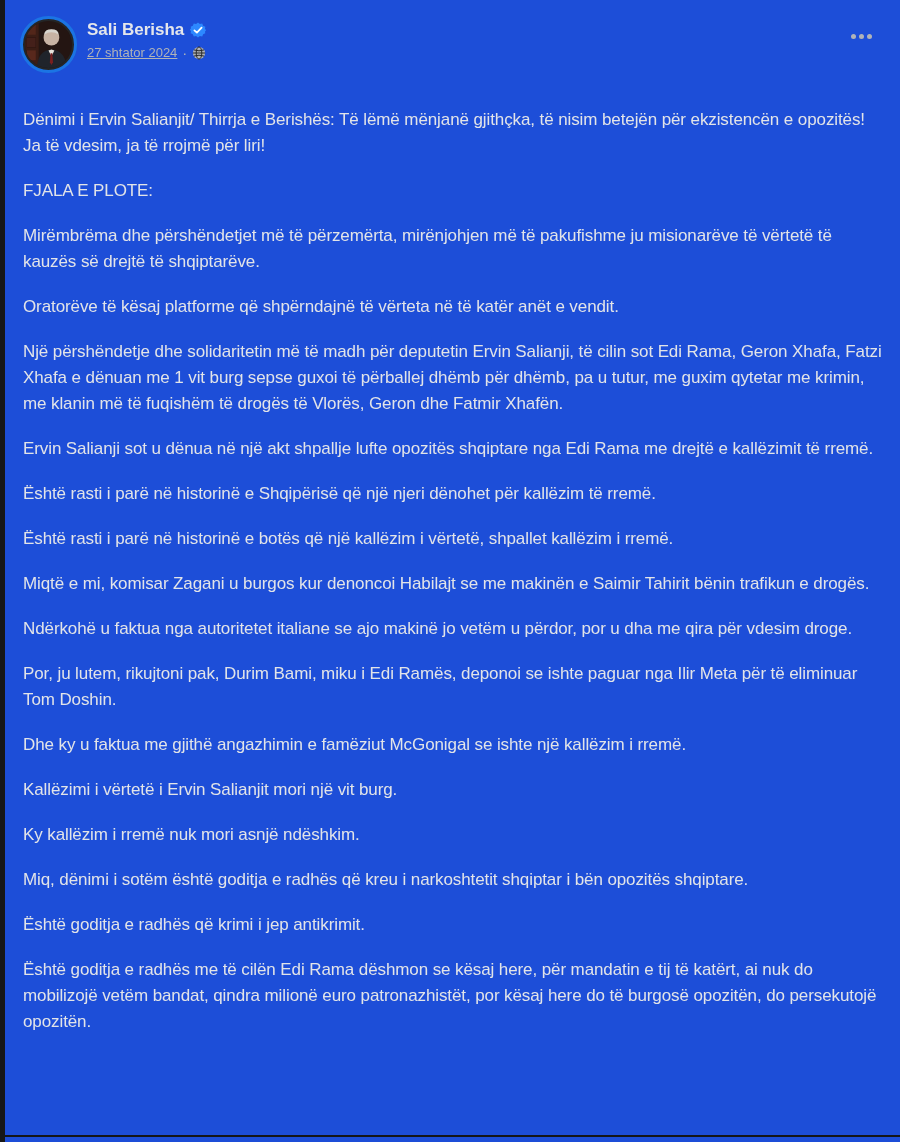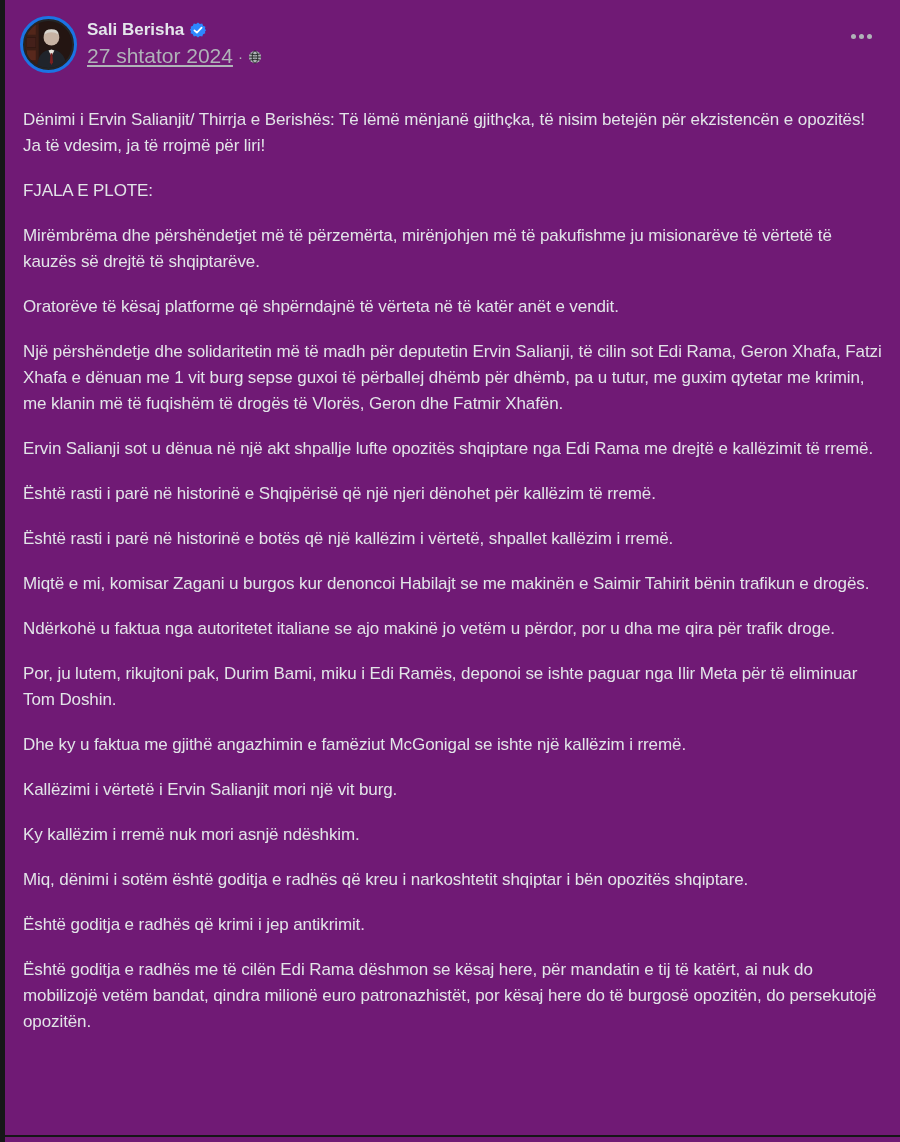--- a/index.html
+++ b/index.html
@@ -16,21 +16,21 @@
     height: 1142px;
     display: flex;
   }
   .left-strip {
     width: 5px;
     background: #161718;
     flex: 0 0 5px;
   }
   .post-card {
     flex: 1;
-    background: #701a75;
+    background: #1d4ed8;
     display: flex;
     flex-direction: column;
     height: 1142px;
     overflow: hidden;
   }
   .post-header {
     display: flex;
     align-items: flex-start;
     padding: 16px 16px 0 15px;
     position: relative;
@@ -74,21 +74,21 @@
     display: inline-flex;
   }
   .meta-row {
     display: flex;
     align-items: center;
     gap: 5px;
     margin-top: 3px;
   }
   .date {
     color: #b0b3b8;
-    font-size: 21px;
+    font-size: 13px;
     text-decoration: underline;
     cursor: pointer;
   }
   .dot-sep {
     color: #b0b3b8;
     font-size: 15px;
   }
   .globe {
     width: 14px;
     height: 14px;
@@ -202,21 +202,21 @@
     <div class="post-body">
         <p>Dënimi i Ervin Salianjit/ Thirrja e Berishës: Të lëmë mënjanë gjithçka, të nisim betejën për ekzistencën e opozitës! Ja të vdesim, ja të rrojmë për liri!</p>
         <p>FJALA E PLOTE:</p>
         <p>Mirëmbrëma dhe përshëndetjet më të përzemërta, mirënjohjen më të pakufishme ju misionarëve të vërtetë të kauzës së drejtë të shqiptarëve.</p>
         <p>Oratorëve të kësaj platforme që shpërndajnë të vërteta në të katër anët e vendit.</p>
         <p>Një përshëndetje dhe solidaritetin më të madh për deputetin Ervin Salianji, të cilin sot Edi Rama, Geron Xhafa, Fatzi Xhafa e dënuan me 1 vit burg sepse guxoi të përballej dhëmb për dhëmb, pa u tutur, me guxim qytetar me krimin, me klanin më të fuqishëm të drogës të Vlorës, Geron dhe Fatmir Xhafën.</p>
         <p>Ervin Salianji sot u dënua në një akt shpallje lufte opozitës shqiptare nga Edi Rama me drejtë e kallëzimit të rremë.</p>
         <p>Është rasti i parë në historinë e Shqipërisë që një njeri dënohet për kallëzim të rremë.</p>
         <p>Është rasti i parë në historinë e botës që një kallëzim i vërtetë, shpallet kallëzim i rremë.</p>
         <p>Miqtë e mi, komisar Zagani u burgos kur denoncoi Habilajt se me makinën e Saimir Tahirit bënin trafikun e drogës.</p>
-        <p>Ndërkohë u faktua nga autoritetet italiane se ajo makinë jo vetëm u përdor, por u dha me qira për trafik droge.</p>
+        <p>Ndërkohë u faktua nga autoritetet italiane se ajo makinë jo vetëm u përdor, por u dha me qira për vdesim droge.</p>
         <p>Por, ju lutem, rikujtoni pak, Durim Bami, miku i Edi Ramës, deponoi se ishte paguar nga Ilir Meta për të eliminuar Tom Doshin.</p>
         <p>Dhe ky u faktua me gjithë angazhimin e famëziut McGonigal se ishte një kallëzim i rremë.</p>
         <p>Kallëzimi i vërtetë i Ervin Salianjit mori një vit burg.</p>
         <p>Ky kallëzim i rremë nuk mori asnjë ndëshkim.</p>
         <p>Miq, dënimi i sotëm është goditja e radhës që kreu i narkoshtetit shqiptar i bën opozitës shqiptare.</p>
         <p>Është goditja e radhës që krimi i jep antikrimit.</p>
         <p>Është goditja e radhës me të cilën Edi Rama dëshmon se kësaj here, për mandatin e tij të katërt, ai nuk do mobilizojë vetëm bandat, qindra milionë euro patronazhistët, por kësaj here do të burgosë opozitën, do persekutojë opozitën.</p>
       </div>
 
     <div class="media-edge"></div>

